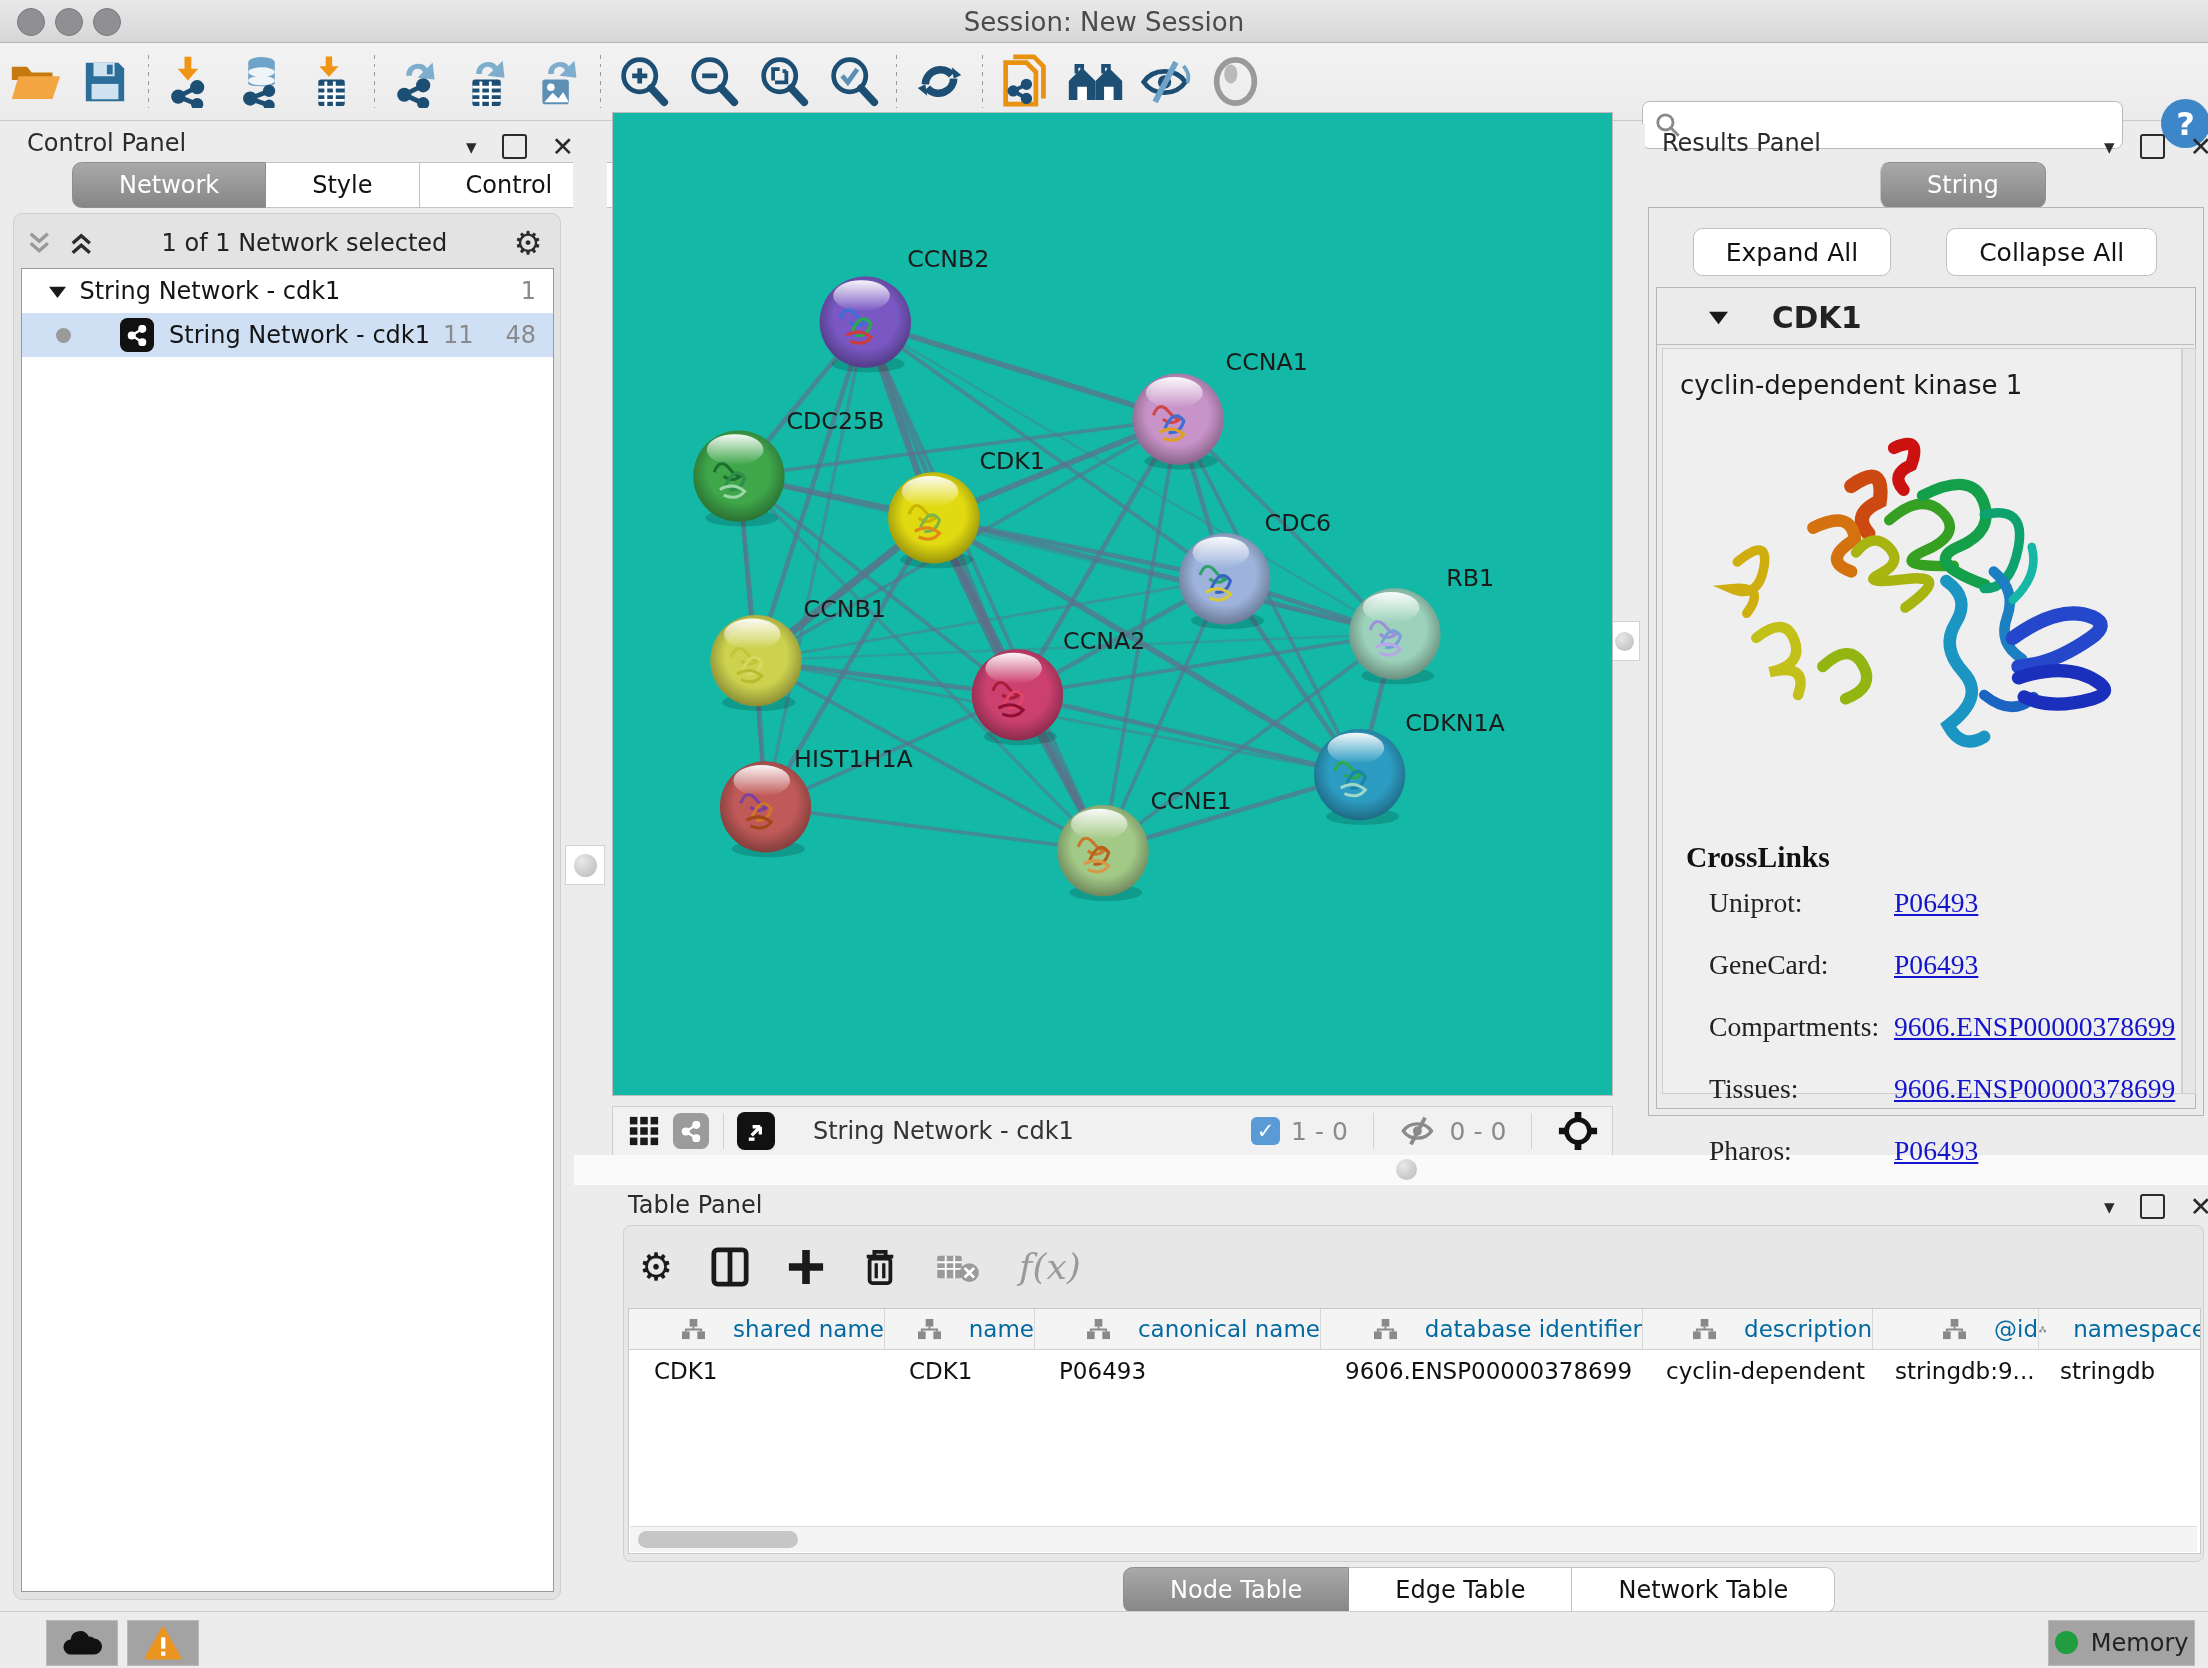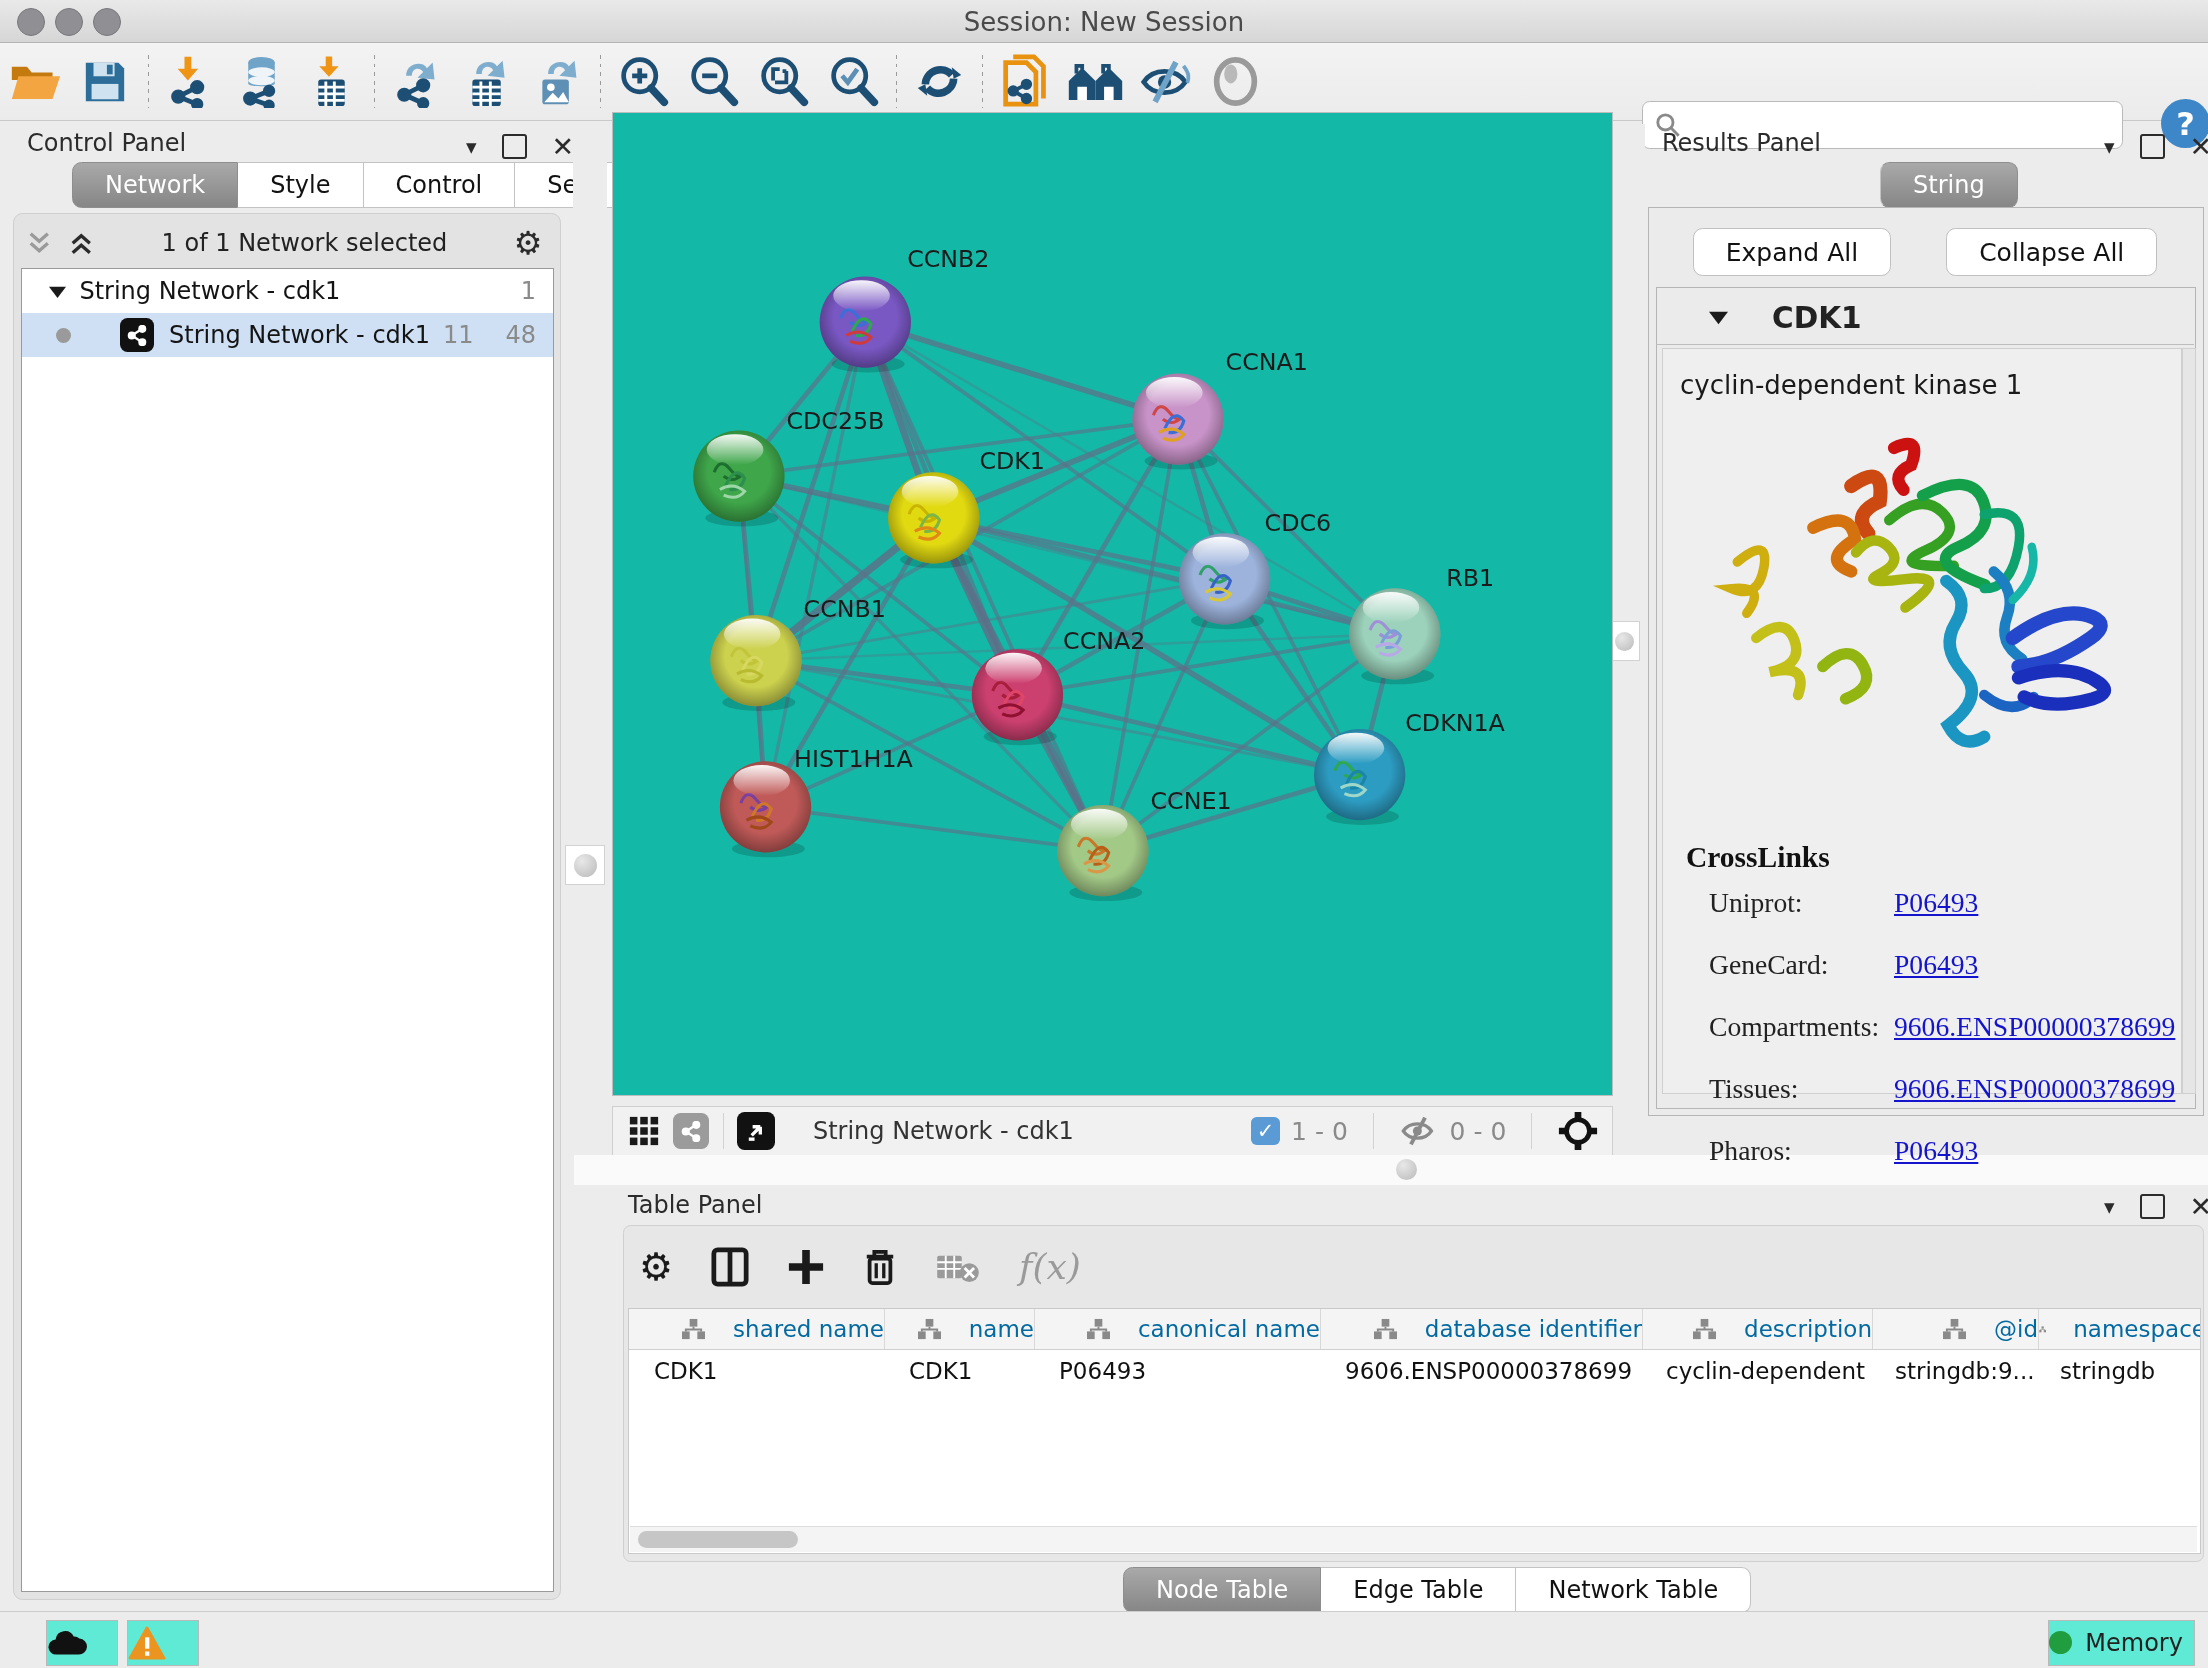--- a/index.html
+++ b/index.html
@@ -30,21 +30,21 @@
     background:#3d87c9;color:#fff;font-size:32px;font-weight:bold;display:flex;
     align-items:center;justify-content:center;}
   
   .phead{position:absolute;font-size:24px;color:#2b2b2b;}
   .picons{position:absolute;display:flex;align-items:center;gap:25px;color:#2b2b2b;}
   .picons .tri{font-size:21px;}
   .picons .sq{width:21px;height:21px;border:2.9px solid #2b2b2b;border-radius:2.9px;}
   .picons .x{font-size:27px;font-weight:bold;}
   
   .seg{display:flex;}
-  .seg-tab{height:44px;padding:0 32px;display:flex;align-items:center;justify-content:center;
+  .seg-tab{height:44px;padding:0 46px;display:flex;align-items:center;justify-content:center;
     background:#fff;border:1px solid #c3c3c3;border-left:none;font-size:24px;color:#111;}
   .seg-tab:first-child{border-left:1px solid #c3c3c3;border-radius:9.5px 0 0 9.5px;}
   .seg-tab:last-child{border-radius:0 9.5px 9.5px 0;}
   .seg-tab.sel{background:linear-gradient(#a9a9a9,#868686);color:#fff;border-color:#8e8e8e;}
   .seg-tab.single{border-radius:9.5px;border-left:1px solid #c3c3c3;}
   
   .cp-inner{position:absolute;left:13.3px;top:213px;width:546px;height:1385px;
     background:#e3e3e3;border:1px solid #cfcfcf;border-radius:9.5px;}
   .cp-selbar{position:absolute;left:25px;top:224px;width:523px;height:38px;
     display:flex;align-items:center;font-size:24px;color:#222;}
@@ -99,22 +99,22 @@
     border-right:1px solid #d8d8d8;flex:0 0 auto;overflow:hidden;white-space:nowrap;}
   .trow{display:flex;height:42px;align-items:center;}
   .td{font-size:23px;color:#111;padding-left:25px;flex:0 0 auto;overflow:hidden;white-space:nowrap;}
   .tp-hscroll{position:absolute;left:630px;top:1526px;width:1567px;height:25px;background:#f4f4f4;
     border-top:1px solid #ddd;}
   .tp-hthumb{position:absolute;left:7.6px;top:3.8px;width:160px;height:17px;border-radius:8.6px;background:#c6c6c6;}
   .tp-tabs{position:absolute;left:1123px;top:1567px;}
   
   .statusbar{position:absolute;left:0;top:1611px;width:2208px;height:57px;background:#ececec;
     border-top:1px solid #cccccc;}
-  .sbtn{position:absolute;top:7.6px;height:44px;background:#5eead4;border:1.9px solid #b9b9b9;
-    display:flex;align-items:center;justify-content:flex-start;}
+  .sbtn{position:absolute;top:7.6px;height:44px;background:#a3a3a3;border:1.9px solid #b9b9b9;
+    display:flex;align-items:center;justify-content:center;}
   .mem-dot{width:23px;height:23px;border-radius:50%;background:#1f9d3f;margin-right:13.3px;}
   .net-label{font-size:25px;fill:#1b1b1b;}
 </style>
 </head>
 <body>
 
 <div class="titlebar">
   <span class="tl" style="left:17px"></span>
   <span class="tl" style="left:55px"></span>
   <span class="tl" style="left:93px"></span>

